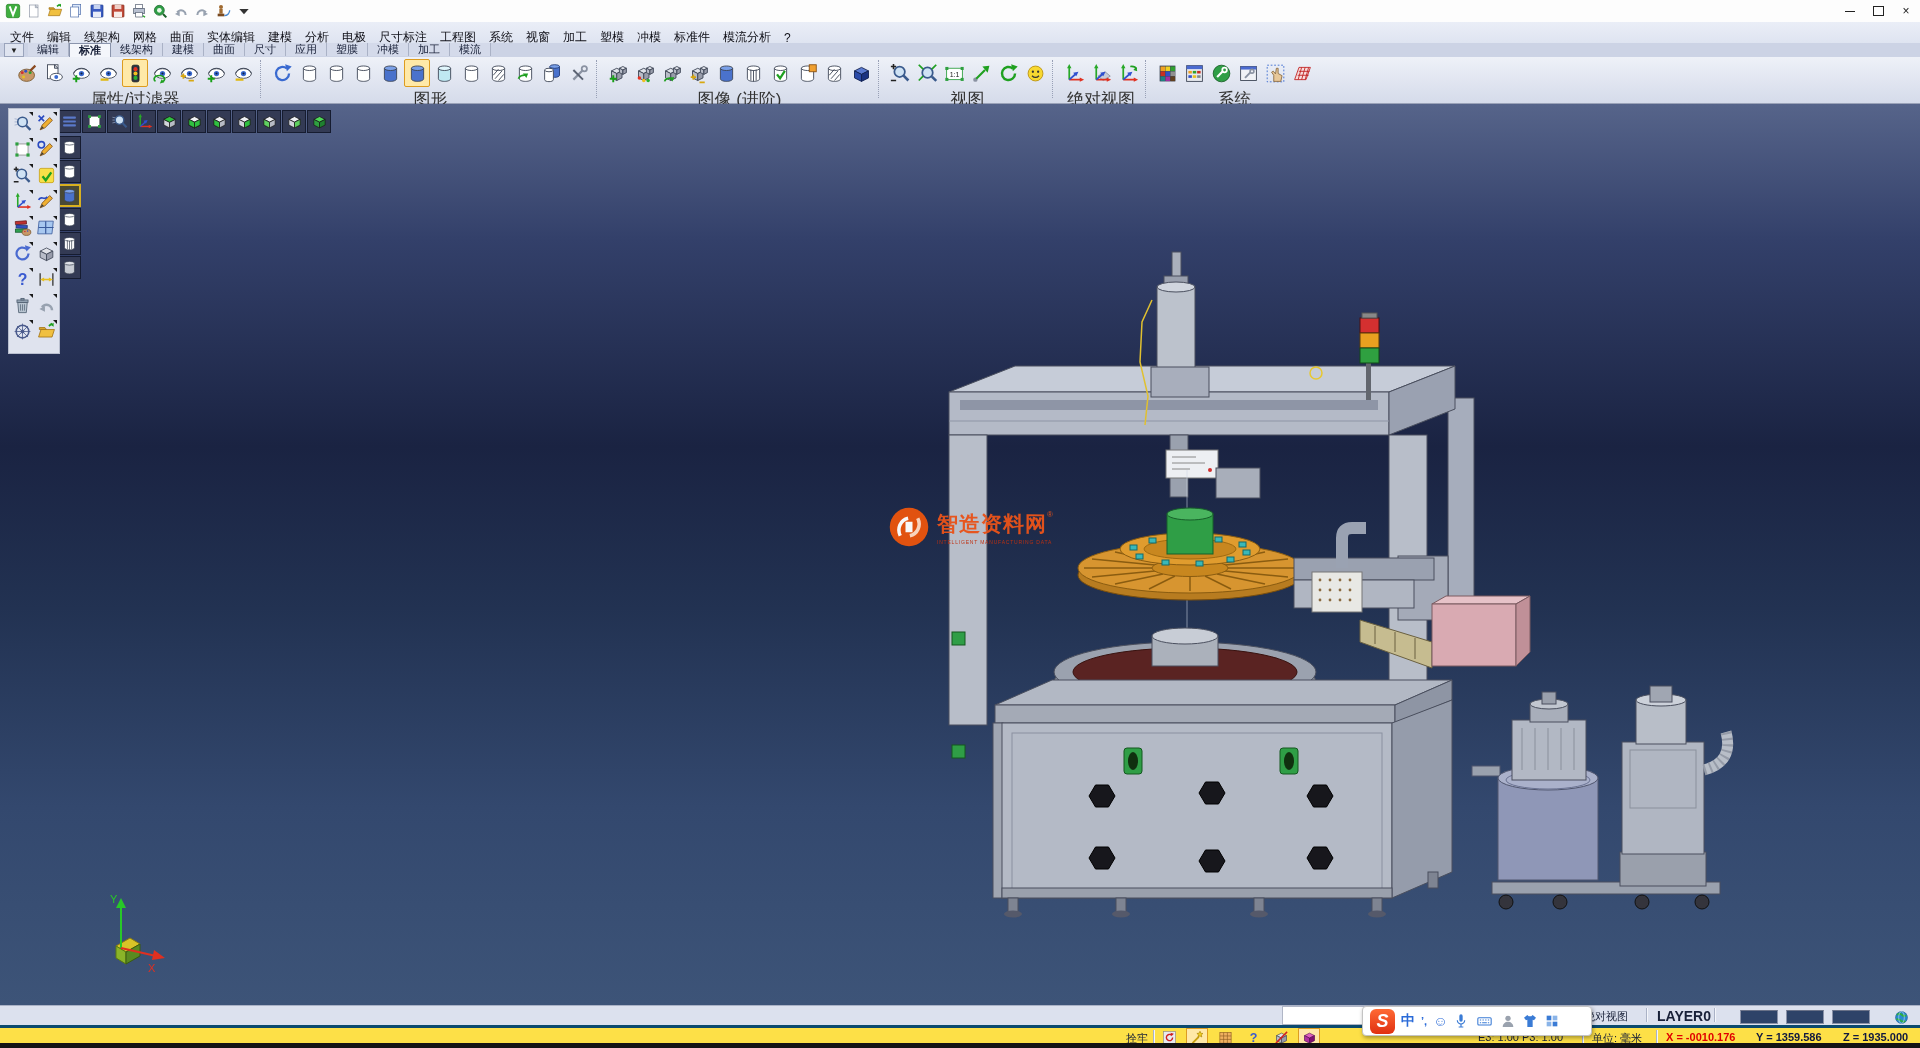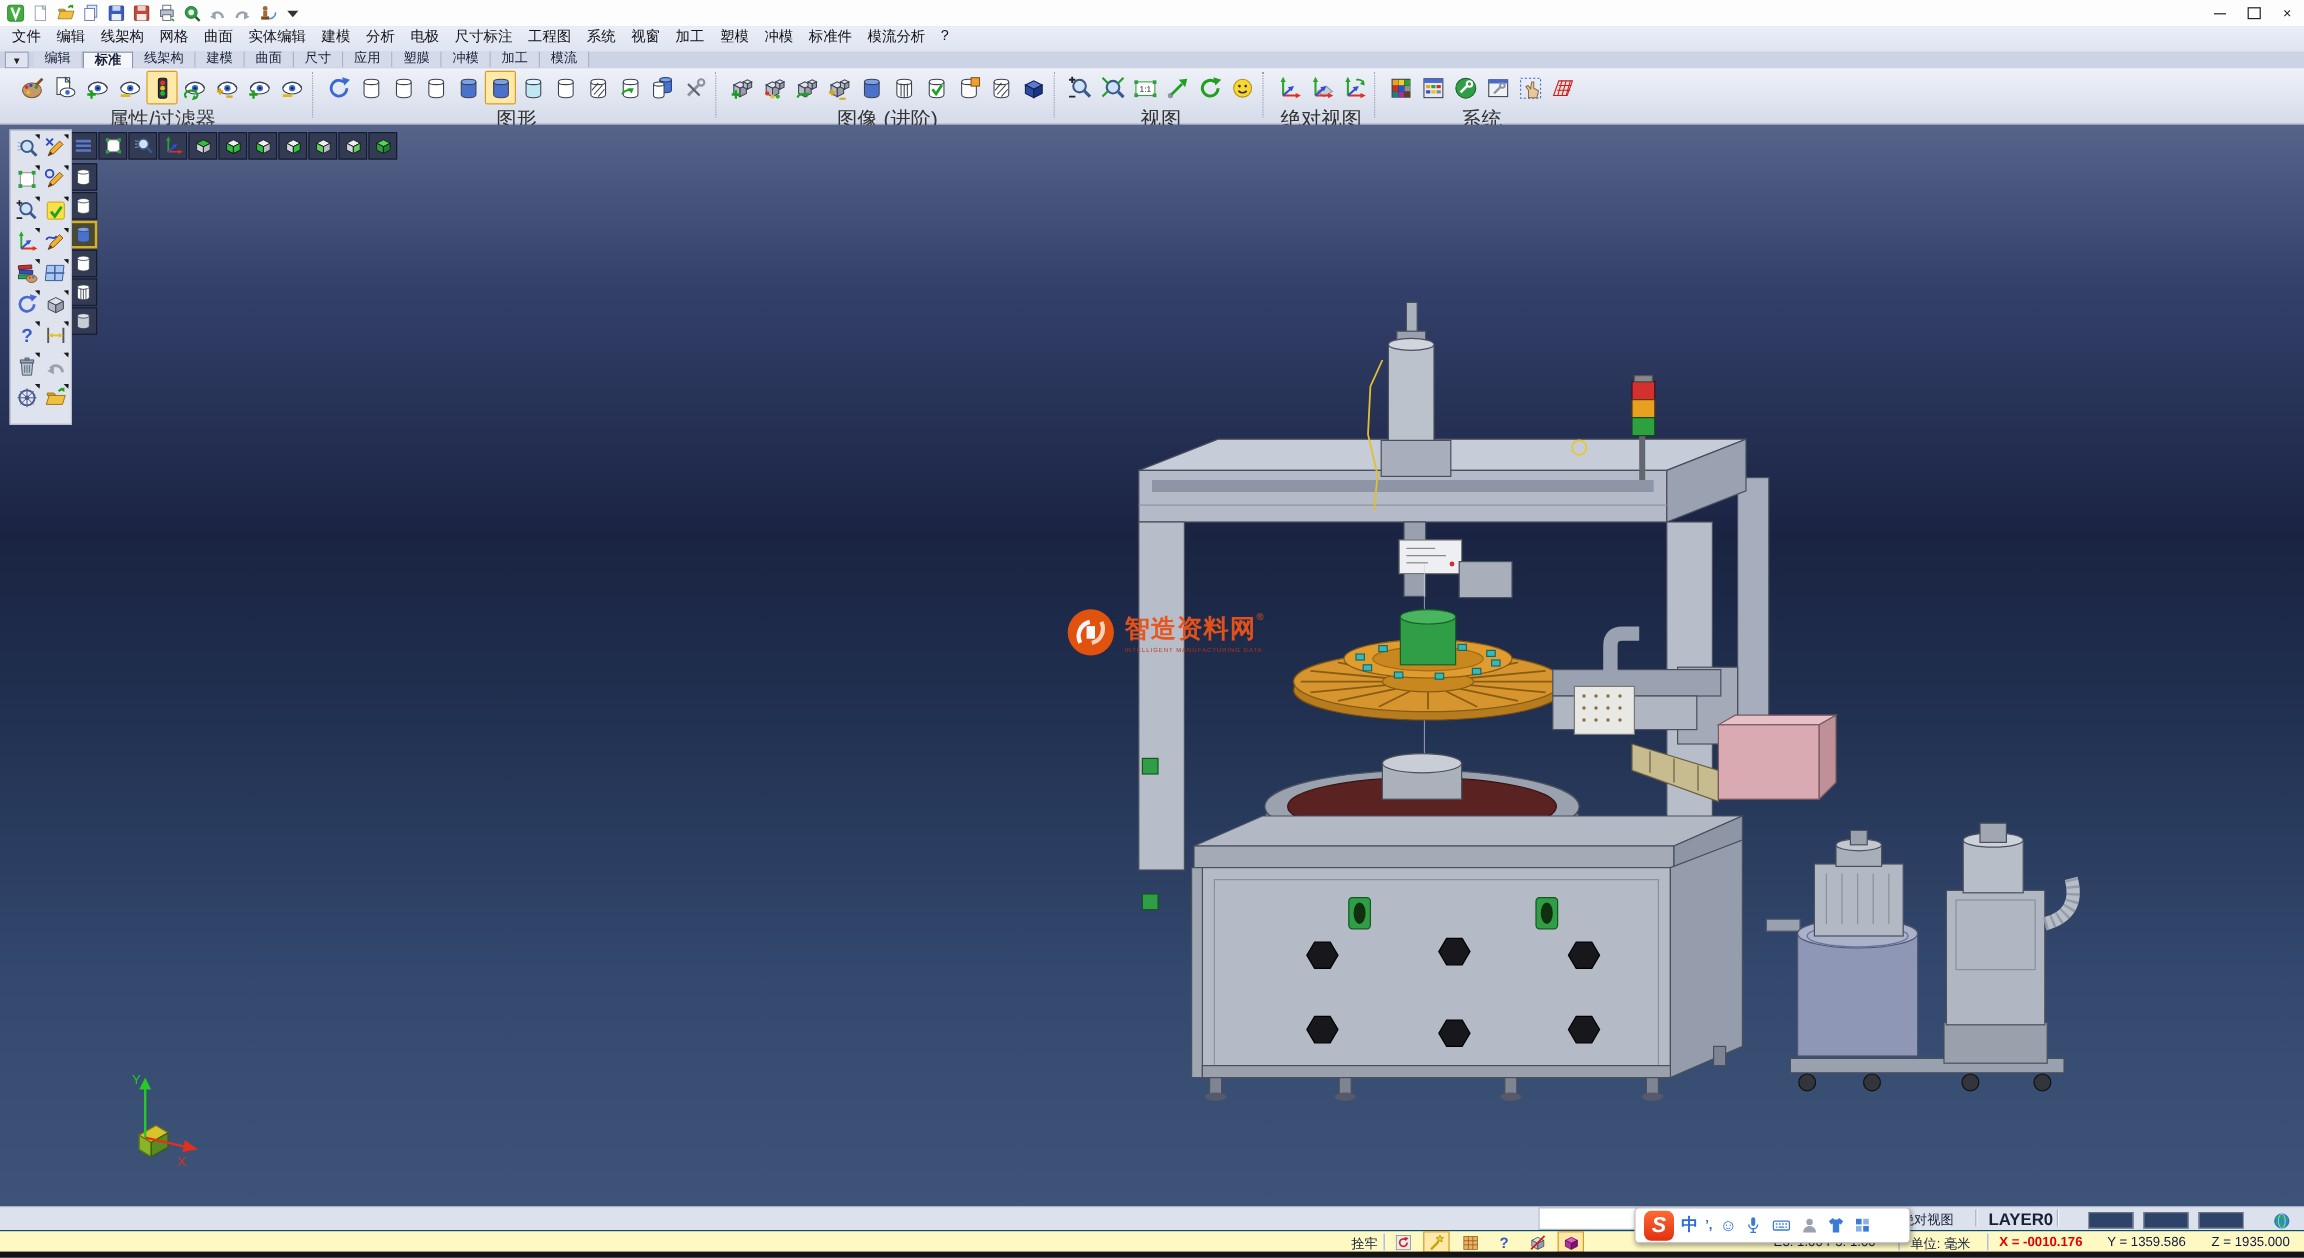--- a/index.html
+++ b/index.html
@@ -8,21 +8,21 @@
 #titlebar{position:absolute;left:0;top:0;width:1920px;height:22px;background:#fdfdfd;border-bottom:1px solid #d8d8d8;display:flex;align-items:center}
 #qat{display:flex;align-items:center;gap:2px;padding-left:3px}
 .qbtn{width:19px;height:19px;display:flex;align-items:center;justify-content:center}
 .qbtn .ic{width:16px;height:16px}
 #title-text{position:absolute;left:0;right:0;text-align:center;font-size:12px;color:#1a1a1a;pointer-events:none}
 #winbtns{position:absolute;right:0;top:0;height:22px;display:flex}
 .wbtn{width:28px;height:22px;display:flex;align-items:center;justify-content:center;color:#222;font-size:12px}
 .wb-min i{display:block;width:10px;border-bottom:1px solid #222}
 .wb-max i{display:block;width:9px;height:8px;border:1px solid #222}
 
-#menubar{position:absolute;left:0;top:22px;width:1920px;height:32px;background:linear-gradient(#eaeef7,#d9dfee);border-bottom:1px solid #bcc4d8;display:flex;gap:13px;padding-left:10px;box-sizing:border-box}
+#menubar{position:absolute;left:0;top:22px;width:1920px;height:32px;background:linear-gradient(#eaeef7,#d9dfee);border-bottom:1px solid #bcc4d8;display:flex;align-items:center;gap:13px;padding-left:10px;box-sizing:border-box}
 .mitem{font-size:12px;color:#101018;white-space:nowrap}
 
 #tabbar{position:absolute;left:0;top:43px;width:1920px;height:14px;background:#ccd3e5;display:flex;align-items:flex-end;padding-left:4px;box-sizing:border-box}
 #tab-caret{width:18px;height:12px;display:flex;align-items:center;justify-content:center;font-size:8px;color:#222;border:1px solid #9aa4bc;background:#dfe4f0;margin-right:4px;margin-bottom:0px}
 .tab{padding:0 9px;font-size:11px;height:13px;line-height:13px;color:#182038;border-right:1px solid #aab2c6;background:#d4daea}
 .tab.active{background:#f4f6fb;font-weight:bold;border:1px solid #8a94ac;border-bottom:none}
 
 #ribbon{position:absolute;left:0;top:57px;width:1920px;height:47px;background:linear-gradient(#eef1f8,#d5dbea);border-bottom:1px solid #9aa2b8;display:flex;align-items:flex-start;padding-left:14px;box-sizing:border-box}
 .rgroup{display:flex;flex-direction:column;align-items:center;padding-top:2px}
 .ricons{display:flex;gap:1px;height:28px;align-items:center}
@@ -46,28 +46,28 @@
 .dbtn .ic{width:19px;height:19px}
 .dbtn::after{content:"";position:absolute;top:1px;right:1px;border:2.5px solid transparent;border-top-color:#1a1a1a;border-right-color:#1a1a1a}
 
 #watermark{position:absolute;left:888px;top:402px;display:flex;align-items:center;gap:7px;opacity:.97}
 #wm-logo{width:42px;height:42px}
 #wm-title{font-size:21px;font-weight:bold;color:#e8531a;white-space:nowrap;letter-spacing:1px}
 #wm-reg{font-size:8px;color:#e8531a;vertical-align:top}
 #wm-sub{font-size:5px;color:#c03010;letter-spacing:.8px;margin-top:1px;white-space:nowrap}
 
 #status1{position:absolute;left:0;top:1005px;width:1920px;height:20px;background:#dce1ee;border-top:1px solid #aab2c6;font-size:11px;color:#182038}
-#status2{position:absolute;left:0;top:1025px;width:1920px;height:18px;background:#fef9c3;border-top:1px solid #0c4a6e;font-size:11px;color:#182038}
+#status2{position:absolute;left:0;top:1025px;width:1920px;height:18px;background:#fde047;border-top:3px solid #0c4a6e;font-size:11px;color:#182038}
 .sb-item{position:absolute;top:3px;white-space:nowrap}
 .sb-sep{position:absolute;top:2px;width:1px;height:14px;background:#aab2c6;box-shadow:1px 0 0 #f4f6fb}
 .swatch{position:absolute;top:4px;width:36px;height:12px;background:#2e4368;border:1px solid #8a92a8;border-top-color:#6a7288}
 .sbtn{position:absolute;top:1px;width:20px;height:16px;display:flex;align-items:center;justify-content:center;border:1px solid transparent}
 .sbtn .ic{width:15px;height:15px}
 #coordx{color:#e00000;font-weight:bold}
-#coordy,#coordz{color:#101840;font-weight:normal}
+#coordy,#coordz{color:#101840;font-weight:bold}
 #layer-label{font-weight:bold;font-size:14px;top:2px}
 
 #ime-statusbox{position:absolute;left:1282px;top:1006px;width:86px;height:17px;background:#fff;border:1px solid #b0b6c6}
 #imebar{position:absolute;left:1362px;top:1006px;width:230px;height:30px;background:#fff;border:1px solid #c4c4c4;border-radius:4px;box-shadow:1px 2px 4px rgba(0,0,0,.35);display:flex;align-items:center;gap:6px;padding:0 7px;box-sizing:border-box}
 #ime-logo{width:25px;height:25px;border-radius:6px;background:linear-gradient(#ff6a34,#e03010);color:#fff;font-size:18px;font-weight:bold;font-style:italic;display:flex;align-items:center;justify-content:center}
 .ime-it{color:#2b6bd8;font-size:14px;font-weight:bold}
 .ime-ic{width:16px;height:16px}
 
 #taskbar{position:absolute;left:0;top:1043px;width:1920px;height:5px;background:#141414}
 </style>

